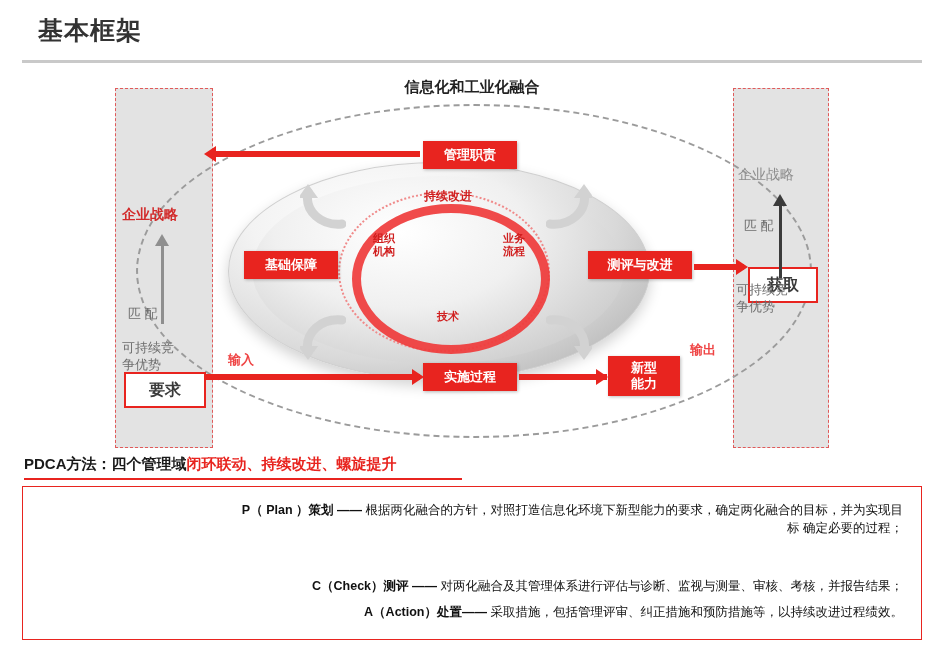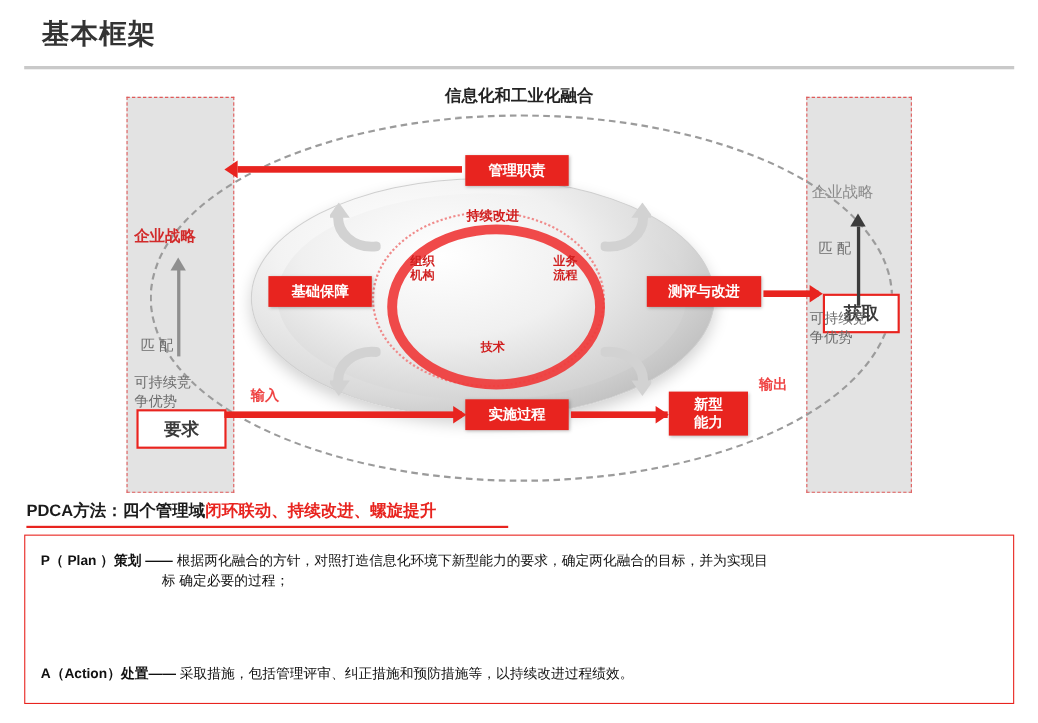--- a/index.html
+++ b/index.html
@@ -159,21 +159,21 @@
   }
   #pdca-heading .hl{color:#e8241f;}
   #pdca-underline{position:absolute;left:24px;top:478px;width:438px;height:2px;background:#e8241f;}
 
   
   #pdca-box{
     position:absolute;left:22px;top:486px;width:898px;height:152px;
     border:1px solid #e8241f;background:#ffffff;
   }
   .pdca-row{
-    position:absolute;font-size:12.5px;color:#111;line-height:18px;
+    position:absolute;font-size:12.5px;color:#111;line-height:18px;text-align:right;
   }
   .pdca-key{font-weight:bold;color:#111;}
   #row-p{left:14px;top:14px;width:866px;}
   #row-d{left:14px;top:64px;width:866px;}
   #row-c{left:14px;top:90px;width:866px;}
   #row-a{left:14px;top:116px;width:866px;}
   .row-cont{display:block;margin-left:110px;}
 </style>
 </head>
 <body>
@@ -254,17 +254,21 @@
 
 <div id="pdca-heading"><span>PDCA方法：四个管理域</span><span class="hl">闭环联动、持续改进、螺旋提升</span></div>
 <div id="pdca-underline"></div>
 
 <div id="pdca-box">
   <div class="pdca-row" id="row-p">
     <span class="pdca-key">P（ Plan ）策划 ——</span>
     <span>根据两化融合的方针，对照打造信息化环境下新型能力的要求，确定两化融合的目标，并为实现目</span>
     <span class="row-cont">标 确定必要的过程；</span>
   </div>
+  <div class="pdca-row" id="row-c">
+    <span class="pdca-key">C（Check）测评 ——</span>
+    <span>对两化融合及其管理体系进行评估与诊断、监视与测量、审核、考核，并报告结果；</span>
+  </div>
   <div class="pdca-row" id="row-a">
     <span class="pdca-key">A（Action）处置——</span>
     <span>采取措施，包括管理评审、纠正措施和预防措施等，以持续改进过程绩效。</span>
   </div>
 </div>
 
 </body></html>

